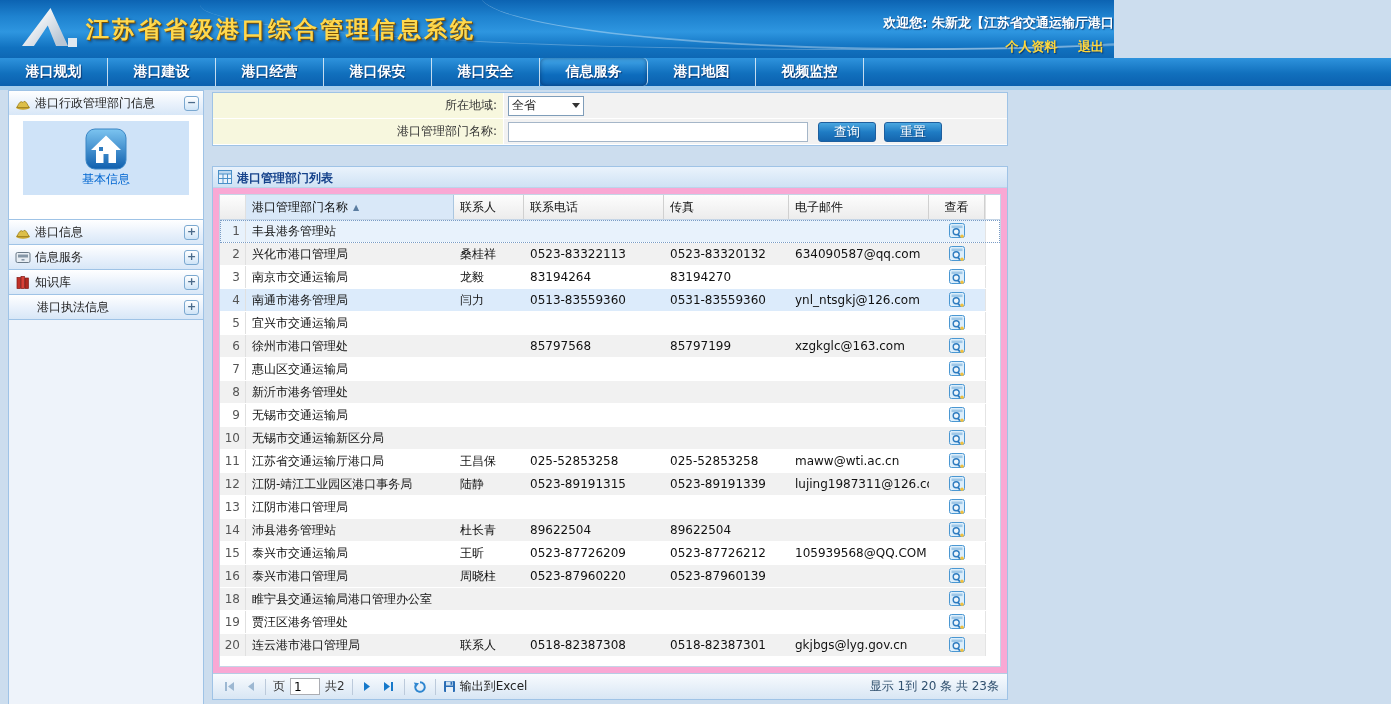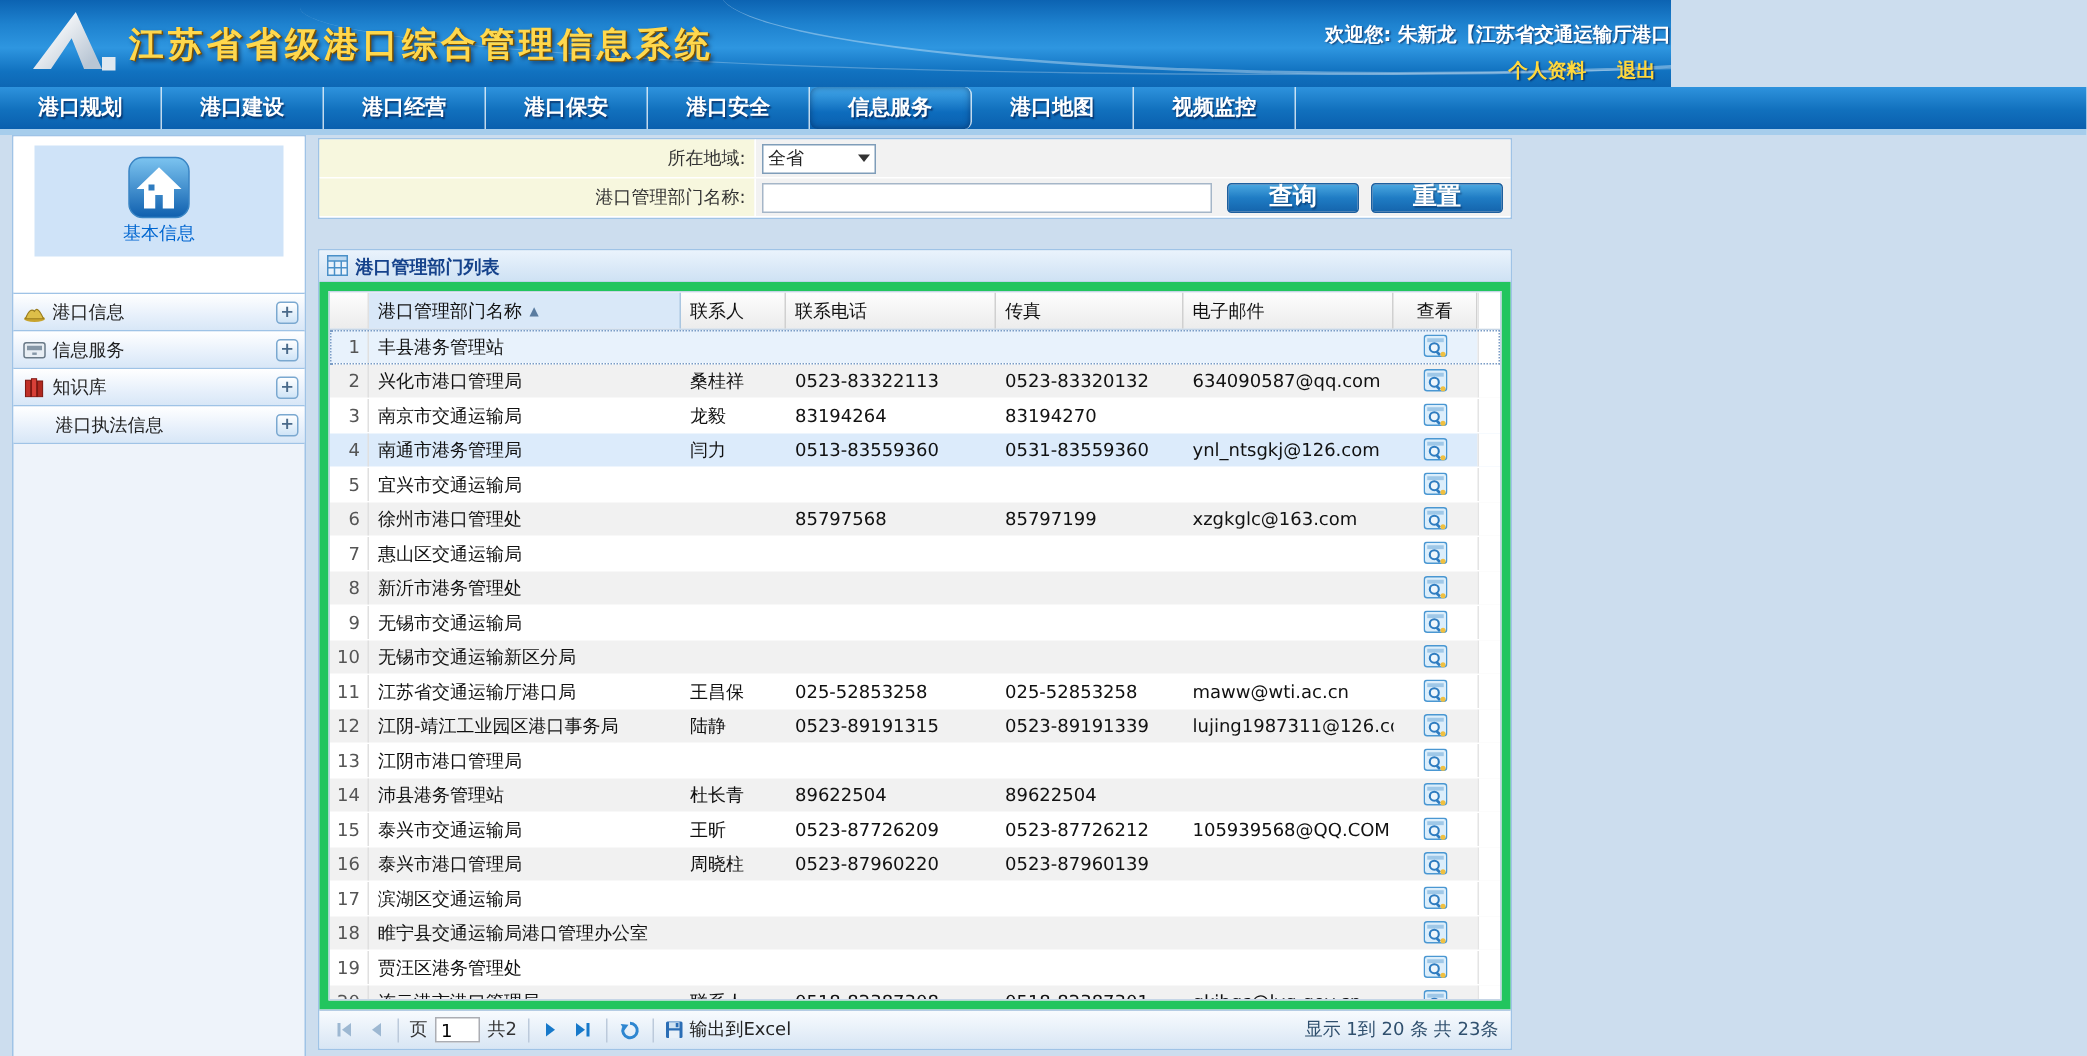--- a/index.html
+++ b/index.html
@@ -69,35 +69,35 @@
     justify-content:flex-end; padding-right:6px; color:#333; }
   .f-value { flex:1; background:#f2f2f2; display:flex; align-items:center;
     border-left:1px solid #ffffff; padding-left:4px; gap:10px; }
   .select-box { width:76px; height:20px; background:#ffffff; border:1px solid #7f9db9;
     display:flex; align-items:center; justify-content:space-between; padding:0 3px;
     cursor:pointer; color:#222; }
   .select-box .arrow { width:0; height:0; border-left:4px solid transparent;
     border-right:4px solid transparent; border-top:5px solid #333; }
   .text-input { width:300px; height:20px; border:1px solid #a5b6c8; background:#fff;
     font-size:12px; padding:0 3px; font-family:inherit; }
-  .btn { width:88px; height:20px; border:1px solid #1e5f9e; border-radius:3px;
+  .btn { width:58px; height:20px; border:1px solid #1e5f9e; border-radius:3px;
     background:linear-gradient(180deg,#4aa7e0 0%,#1f7cc4 50%,#1565ad 100%);
-    color:#fff; font-size:16px; font-weight:bold; cursor:pointer;
+    color:#fff; font-size:13px; font-weight:normal; cursor:pointer;
     display:flex; align-items:center; justify-content:center;
     text-shadow:1px 1px 1px rgba(0,20,60,.4); }
   .btn + .btn { margin-left:8px; }
 
   
   .table-panel { margin-top:10px; border:1px solid #9fc3e6; background:#ffffff;
     position:absolute; top:64px; bottom:0; left:0; right:0;
     display:flex; flex-direction:column; }
   .panel-title { height:21px; display:flex; align-items:flex-end; gap:5px; padding:0 5px;
     background:linear-gradient(180deg,#eaf3fc 0%,#cfe2f4 100%);
     border-bottom:1px solid #bcd4ea; color:#15428b; font-weight:bold; }
-  .grid-wrap { flex:1; padding:6px; background:#22c55e; overflow:hidden; }
+  .grid-wrap { flex:1; padding:6px; background:#f9a8d4; overflow:hidden; }
   .grid { border:1px solid #c5d5e6; background:#fff; height:100%; overflow:hidden; }
   .g-header { display:flex; height:25px;
     background:linear-gradient(180deg,#fdfdfd 0%,#ececec 100%);
     border-bottom:1px solid #c5d5e6; }
   .g-hcell { display:flex; align-items:center; padding-left:6px; color:#111;
     border-right:1px solid #d0d0d0; cursor:pointer; white-space:nowrap; overflow:hidden; }
   .g-hcell.sorted { background:#d9e8f8; border-right:1px solid #aac6e0; }
   .sort-arrow { font-size:8px; color:#5a7ca0; margin-left:5px; }
   .g-row { display:flex; height:23px; border-bottom:1px solid #ffffff; background:#fff; cursor:pointer; }
   .g-row.stripe { background:#f1f1f1; }
@@ -155,20 +155,30 @@
     <div class="tab">港口保安</div>
     <div class="tab">港口安全</div>
     <div class="tab active">信息服务</div>
     <div class="tab">港口地图</div>
     <div class="tab">视频监控</div>
   </div>
 <div class="nav-strip"></div>
 
 <div class="sidebar" id="sidebar">
     <div class="side-sec">
+      <div class="side-head">
+        <span class="sicon">
+          <svg width="16" height="13" viewBox="0 0 16 13">
+            <ellipse cx="8" cy="10.5" rx="7" ry="2.2" fill="#c8a42e"></ellipse>
+            <path d="M2 10.5 Q5 2.5 8 5.5 Q10 1.5 14 10.5 Z" fill="#ddbf49" stroke="#9a7d1e" stroke-width="0.8"></path>
+          </svg>
+        </span>
+        <span class="slabel">港口行政管理部门信息</span>
+        <div class="toggle-btn">−</div>
+      </div>
       <div class="side-body">
         <div class="side-sel-box">
           <span><svg width="42" height="42" viewBox="0 0 42 42">
               <defs>
                 <linearGradient id="hg" x1="0" y1="0" x2="0" y2="1">
                   <stop offset="0" stop-color="#7cc4f0"></stop>
                   <stop offset="1" stop-color="#0f5fae"></stop>
                 </linearGradient>
               </defs>
               <rect x="1" y="1" width="40" height="40" rx="9" fill="url(#hg)" stroke="#3a85c4"></rect>
@@ -592,40 +602,20 @@
                     <rect x="0.5" y="0.5" width="15" height="14" rx="2" fill="#dceefb" stroke="#4a97d2"></rect>
                     <rect x="2.5" y="2.5" width="11" height="2.6" fill="#9fc8e8"></rect>
                     <circle cx="7.2" cy="8.8" r="3" fill="#eef6fc" stroke="#2f7cc0" stroke-width="1.4"></circle>
                     <rect x="9.2" y="10.6" width="3.4" height="1.8" transform="rotate(45 9.2 10.6)" fill="#2f7cc0"></rect>
                     <circle cx="13" cy="13.2" r="1.7" fill="#f0c040"></circle>
                   </svg>
                 </span>
               </div>
               <div class="g-cell col-fill"></div>
             </div>
-            <div class="g-row">
-              <div class="g-cell col-num">17</div>
-              <div class="g-cell col-name">滨湖区交通运输局</div>
-              <div class="g-cell col-contact"></div>
-              <div class="g-cell col-phone"></div>
-              <div class="g-cell col-fax"></div>
-              <div class="g-cell col-email"></div>
-              <div class="g-cell col-view">
-                <span class="view-btn">
-                  <svg width="16" height="16" viewBox="0 0 16 16">
-                    <rect x="0.5" y="0.5" width="15" height="14" rx="2" fill="#dceefb" stroke="#4a97d2"></rect>
-                    <rect x="2.5" y="2.5" width="11" height="2.6" fill="#9fc8e8"></rect>
-                    <circle cx="7.2" cy="8.8" r="3" fill="#eef6fc" stroke="#2f7cc0" stroke-width="1.4"></circle>
-                    <rect x="9.2" y="10.6" width="3.4" height="1.8" transform="rotate(45 9.2 10.6)" fill="#2f7cc0"></rect>
-                    <circle cx="13" cy="13.2" r="1.7" fill="#f0c040"></circle>
-                  </svg>
-                </span>
-              </div>
-              <div class="g-cell col-fill"></div>
-            </div>
             <div class="g-row stripe">
               <div class="g-cell col-num">18</div>
               <div class="g-cell col-name">睢宁县交通运输局港口管理办公室</div>
               <div class="g-cell col-contact"></div>
               <div class="g-cell col-phone"></div>
               <div class="g-cell col-fax"></div>
               <div class="g-cell col-email"></div>
               <div class="g-cell col-view">
                 <span class="view-btn">
                   <svg width="16" height="16" viewBox="0 0 16 16">

